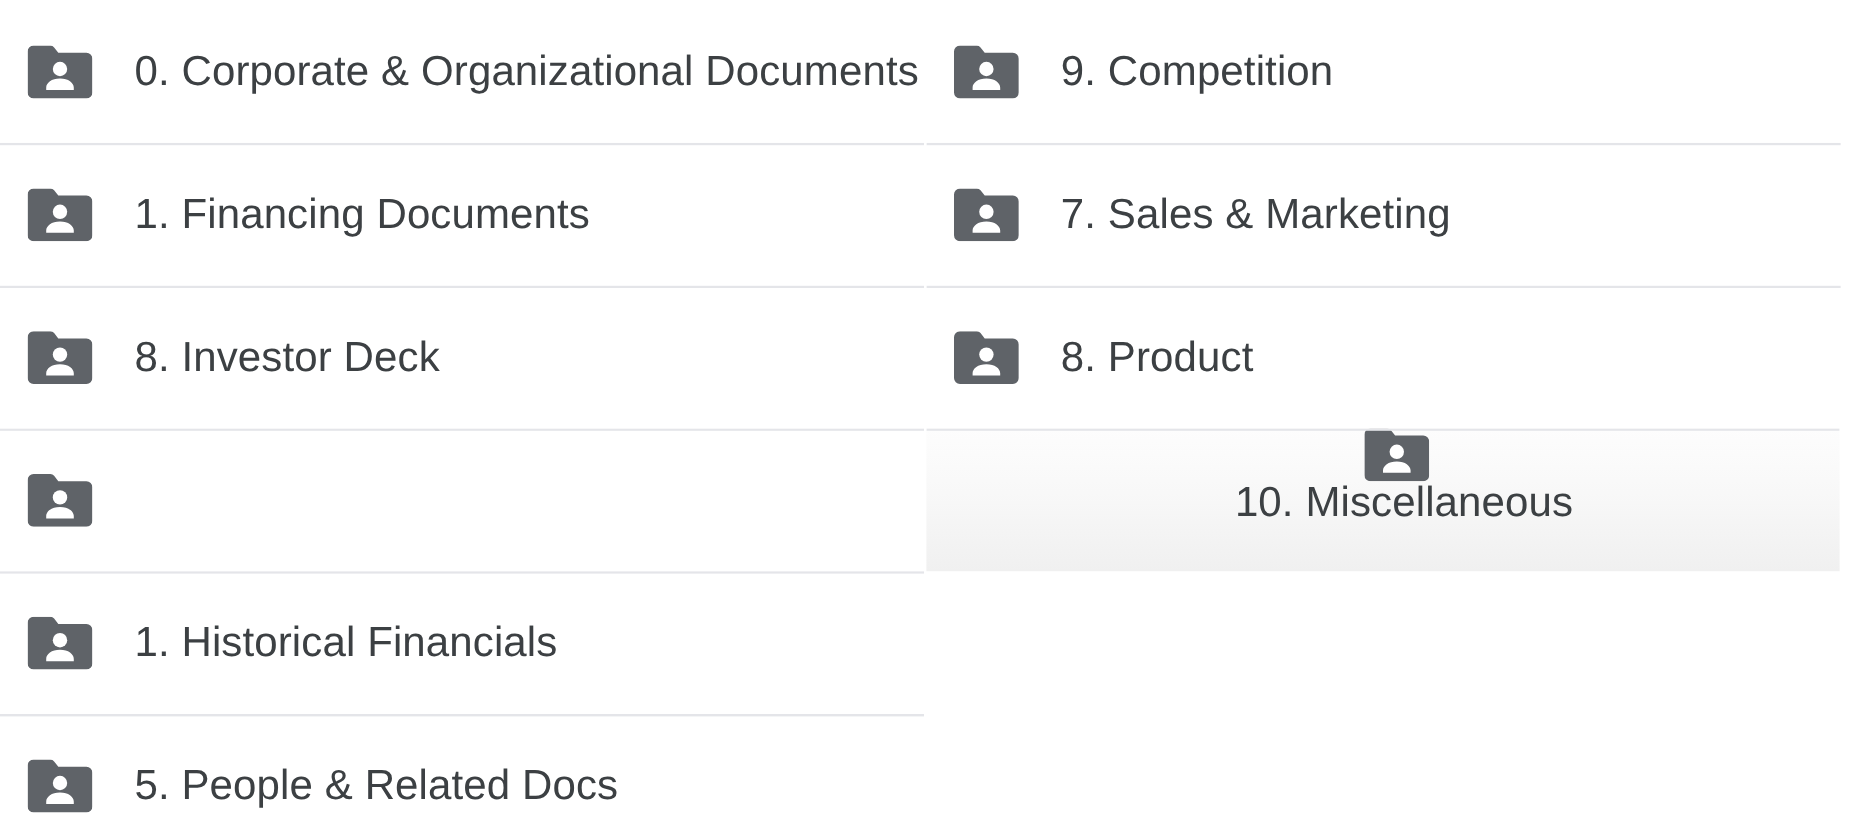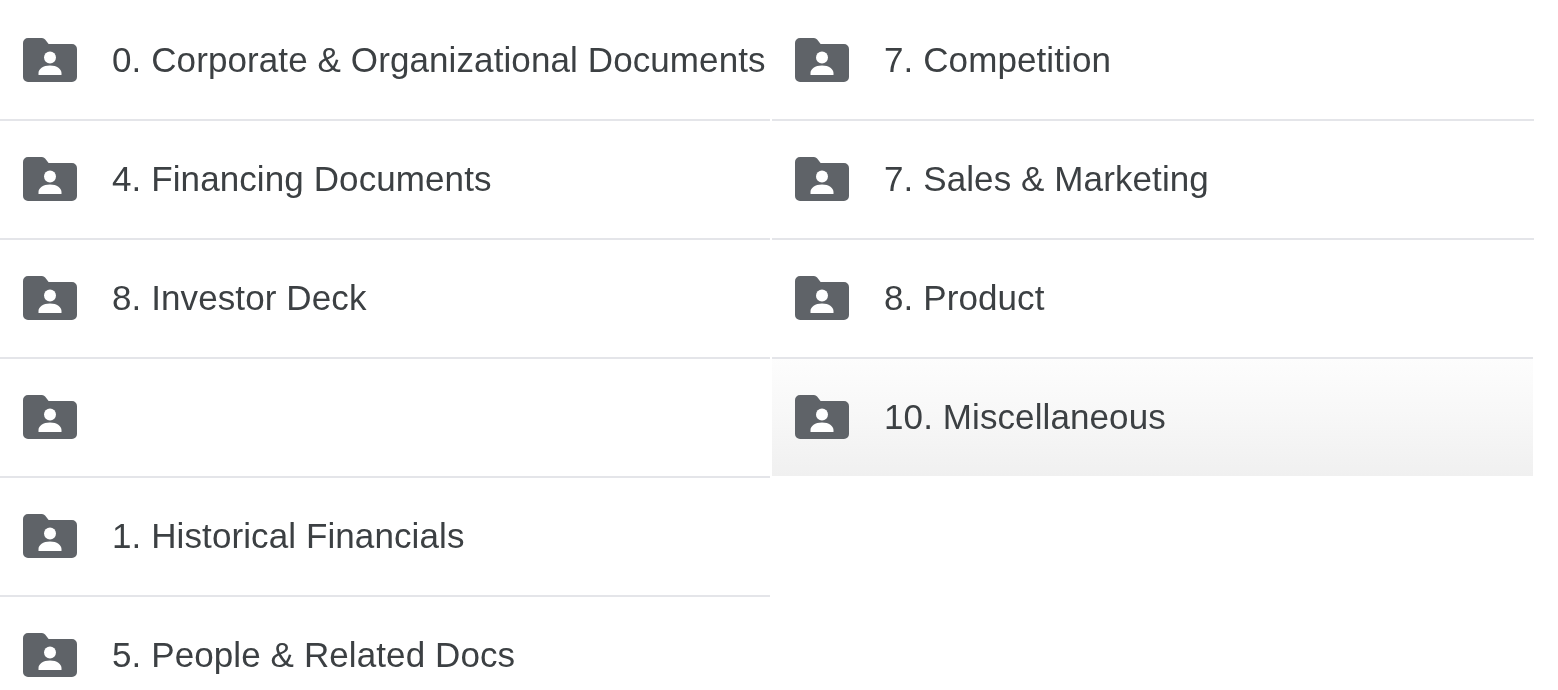--- a/index.html
+++ b/index.html
@@ -47,20 +47,21 @@
     position: absolute;
     top: 0;
     left: 0;
     right: 0;
     height: 2px;
     background: #e4e5e9;
   }
 
   .folder-row.selected {
     background: linear-gradient(to bottom, #fdfdfd 0%, #f8f8f8 45%, #f0f0f0 100%);
+    flex-direction: column;
   }
   .column-right .folder-row.selected {
     width: 761px;
   }
 
   .folder-icon {
     flex: 0 0 auto;
     width: 54px;
     height: 44px;
     margin-left: 23px;
@@ -89,21 +90,21 @@
           <path d="M27 27.5 c-7 0 -11.5 3.6 -11.5 7.6 V37 h23 v-1.9 c0 -4 -4.5 -7.6 -11.5 -7.6 Z" fill="#ffffff"></path>
         </svg>
         <span class="folder-label">0. Corporate &amp; Organizational Documents</span>
       </div>
       <div class="folder-row">
         <svg viewBox="0 0 54 44" class="folder-icon">
           <path d="M5 0 H19 a4 4 0 0 1 3.1 1.5 L25.6 6 H49 a5 5 0 0 1 5 5 V39 a5 5 0 0 1 -5 5 H5 a5 5 0 0 1 -5 -5 V5 A5 5 0 0 1 5 0 Z" fill="#5f6368"></path>
           <circle cx="27" cy="19.5" r="6" fill="#ffffff"></circle>
           <path d="M27 27.5 c-7 0 -11.5 3.6 -11.5 7.6 V37 h23 v-1.9 c0 -4 -4.5 -7.6 -11.5 -7.6 Z" fill="#ffffff"></path>
         </svg>
-        <span class="folder-label">4. Financing Documents</span>
+        <span class="folder-label">1. Financing Documents</span>
       </div>
       <div class="folder-row">
         <svg viewBox="0 0 54 44" class="folder-icon">
           <path d="M5 0 H19 a4 4 0 0 1 3.1 1.5 L25.6 6 H49 a5 5 0 0 1 5 5 V39 a5 5 0 0 1 -5 5 H5 a5 5 0 0 1 -5 -5 V5 A5 5 0 0 1 5 0 Z" fill="#5f6368"></path>
           <circle cx="27" cy="19.5" r="6" fill="#ffffff"></circle>
           <path d="M27 27.5 c-7 0 -11.5 3.6 -11.5 7.6 V37 h23 v-1.9 c0 -4 -4.5 -7.6 -11.5 -7.6 Z" fill="#ffffff"></path>
         </svg>
         <span class="folder-label">8. Investor Deck</span>
       </div>
       <div class="folder-row">
@@ -130,21 +131,21 @@
         <span class="folder-label">5. People &amp; Related Docs</span>
       </div>
     </div>
     <div class="column column-right">
       <div class="folder-row">
         <svg viewBox="0 0 54 44" class="folder-icon">
           <path d="M5 0 H19 a4 4 0 0 1 3.1 1.5 L25.6 6 H49 a5 5 0 0 1 5 5 V39 a5 5 0 0 1 -5 5 H5 a5 5 0 0 1 -5 -5 V5 A5 5 0 0 1 5 0 Z" fill="#5f6368"></path>
           <circle cx="27" cy="19.5" r="6" fill="#ffffff"></circle>
           <path d="M27 27.5 c-7 0 -11.5 3.6 -11.5 7.6 V37 h23 v-1.9 c0 -4 -4.5 -7.6 -11.5 -7.6 Z" fill="#ffffff"></path>
         </svg>
-        <span class="folder-label">7. Competition</span>
+        <span class="folder-label">9. Competition</span>
       </div>
       <div class="folder-row">
         <svg viewBox="0 0 54 44" class="folder-icon">
           <path d="M5 0 H19 a4 4 0 0 1 3.1 1.5 L25.6 6 H49 a5 5 0 0 1 5 5 V39 a5 5 0 0 1 -5 5 H5 a5 5 0 0 1 -5 -5 V5 A5 5 0 0 1 5 0 Z" fill="#5f6368"></path>
           <circle cx="27" cy="19.5" r="6" fill="#ffffff"></circle>
           <path d="M27 27.5 c-7 0 -11.5 3.6 -11.5 7.6 V37 h23 v-1.9 c0 -4 -4.5 -7.6 -11.5 -7.6 Z" fill="#ffffff"></path>
         </svg>
         <span class="folder-label">7. Sales &amp; Marketing</span>
       </div>
       <div class="folder-row">

